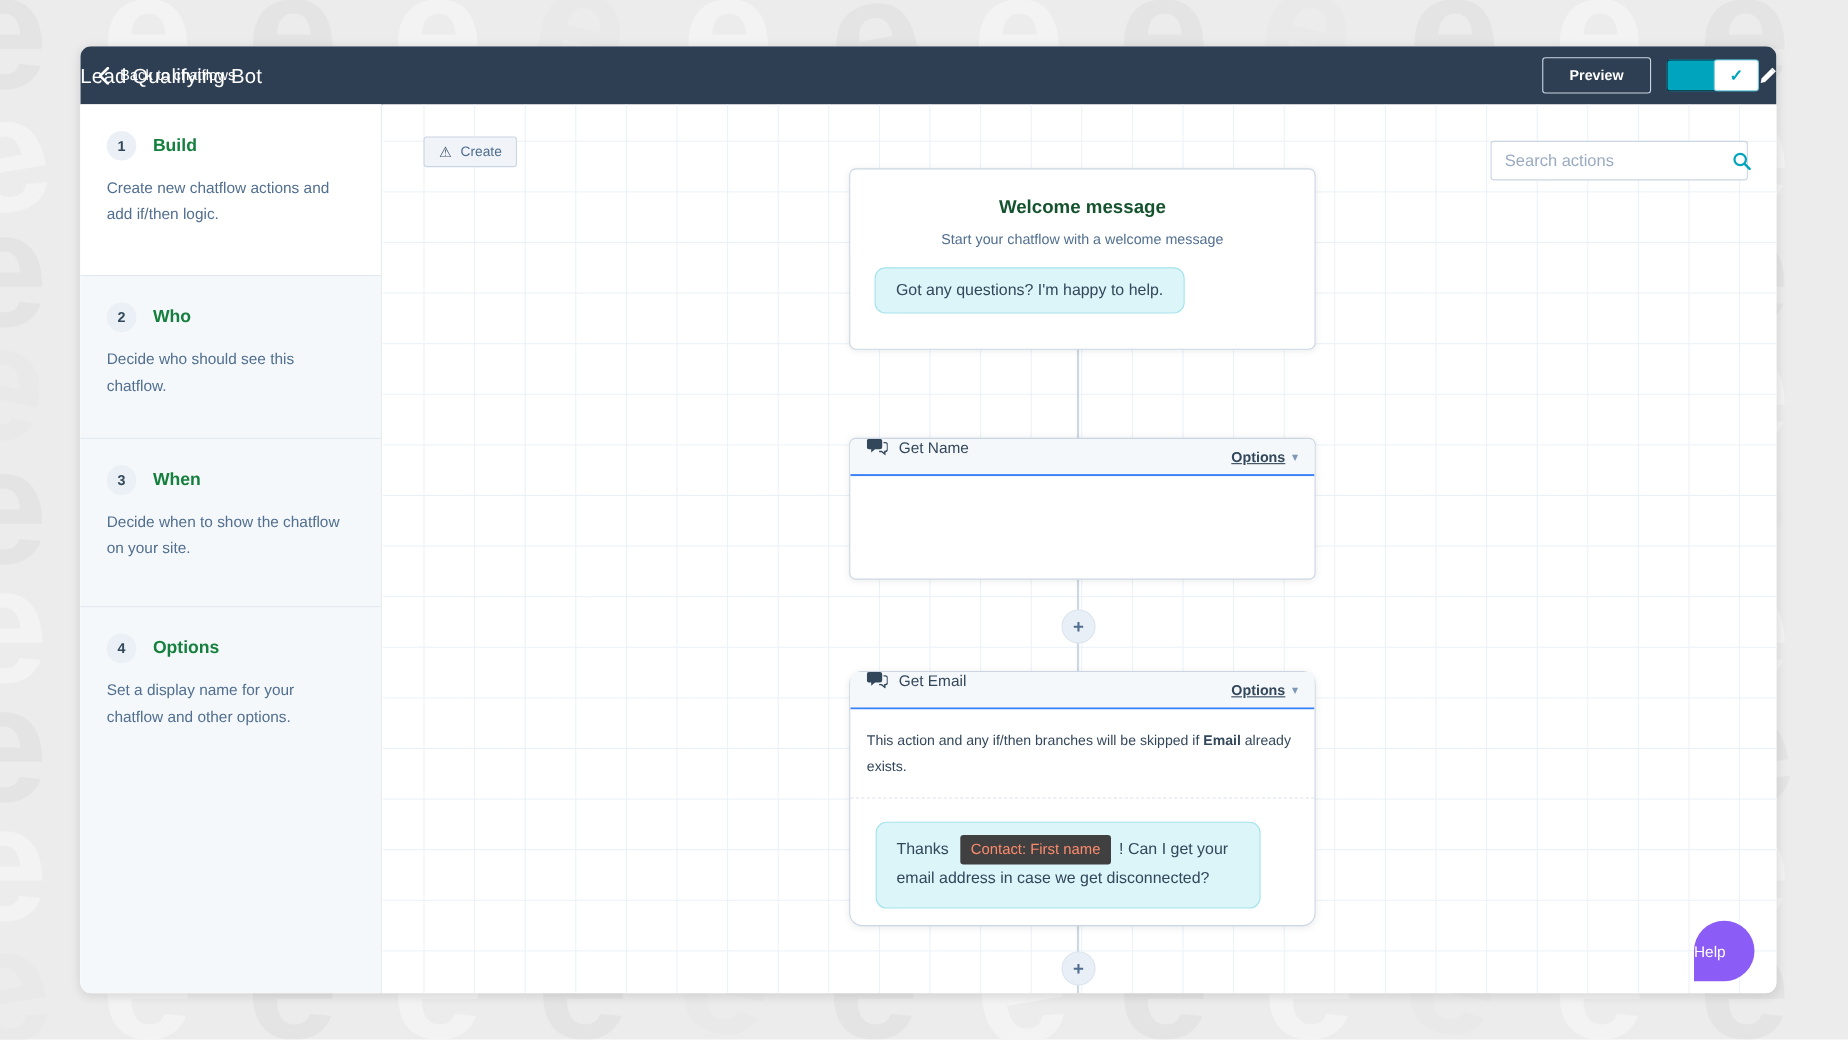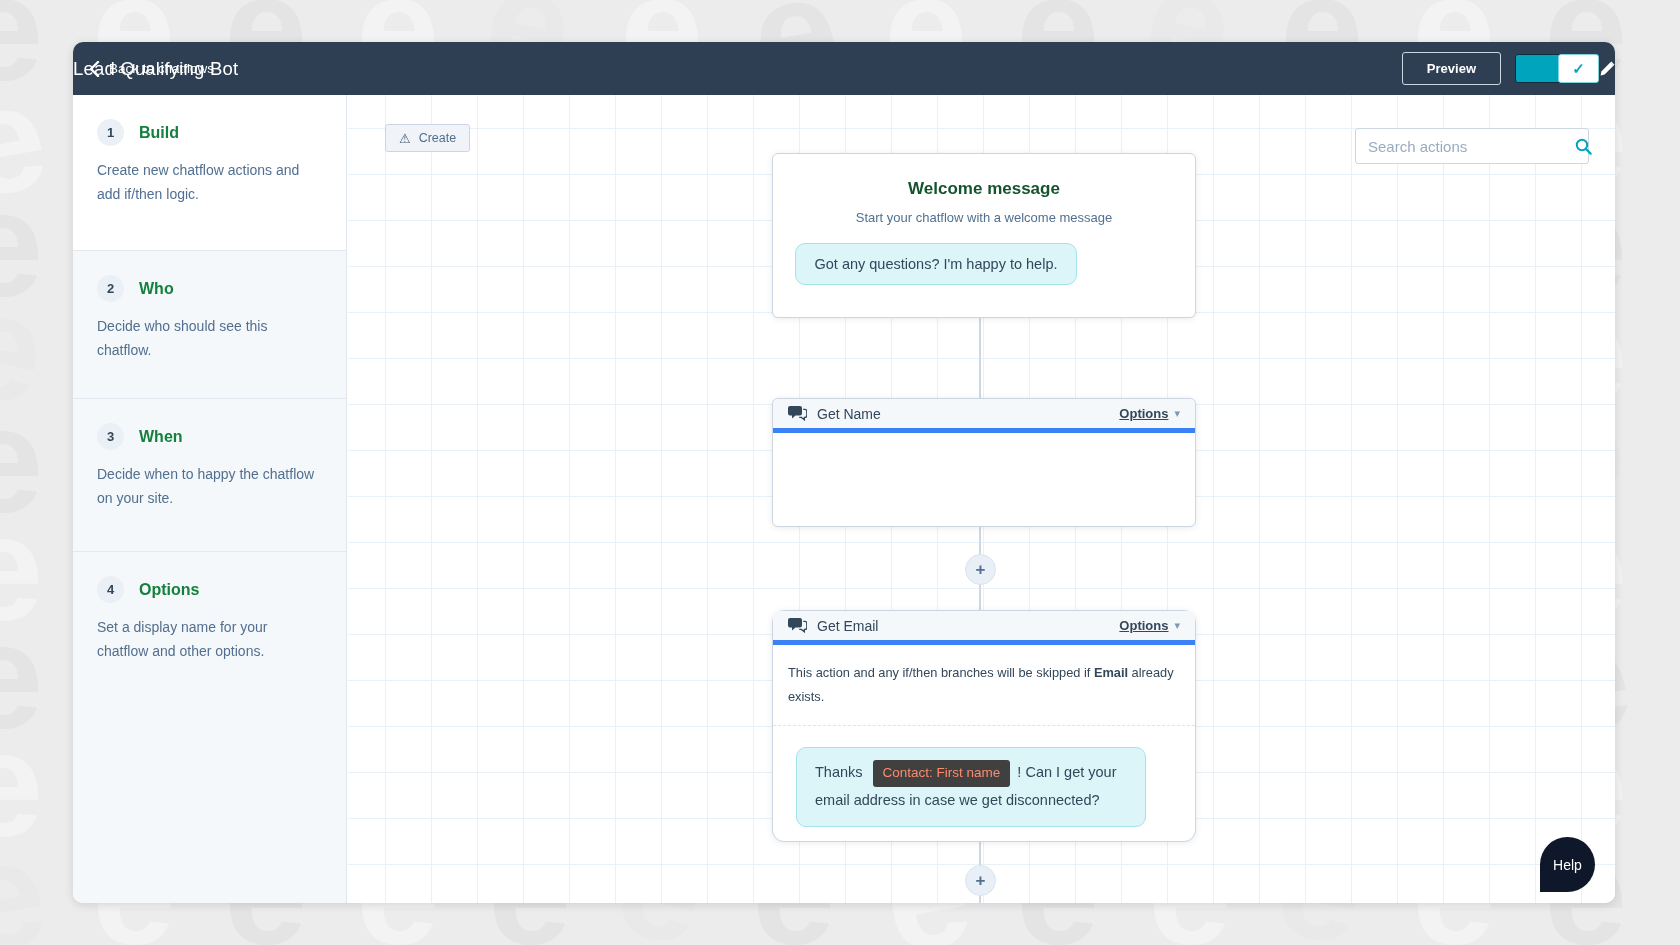--- a/index.html
+++ b/index.html
@@ -161,23 +161,23 @@
     padding: 12px 19px; font-size: 14.5px; color: #33475b;
     text-align: left;
   }
   .card-welcome .bubble { margin-top: 18px; margin-right: 96px; }
 
   .card-getname { top: 303px; height: 129px; }
   .card-getemail { top: 515px; height: 232px; border-radius: 12px; }
 
   .card-header {
     height: 34px; background: #f5f8fa;
-    border-bottom: 5px solid #3b82f6;
+    border-bottom: 2px solid #3b82f6;
     border-radius: 6px 6px 0 0;
-    display: flex; align-items: center; padding: 0 15px;
+    display: flex; padding: 0 15px;
   }
   .card-header .chat-ico { display: flex; margin-right: 10px; }
   .card-header .c-title { font-size: 14px; color: #33475b; }
   .options {
     margin-left: auto; display: flex; align-items: center; gap: 6px; cursor: pointer;
   }
   .options .opt-label {
     font-size: 13px; font-weight: bold; color: #33475b; text-decoration: underline;
   }
   .options .caret { color: #7c98b6; font-size: 11px; }
@@ -204,23 +204,23 @@
     color: #4f6e90; font-size: 17px; font-weight: bold;
     display: flex; align-items: center; justify-content: center;
     cursor: pointer; z-index: 2; line-height: 1;
   }
   .plus-1 { top: 459px; }
   .plus-2 { top: 770px; }
 
   .help-btn {
     position: absolute; right: 20px; bottom: 11px;
     width: 55px; height: 55px;
-    background: #0f172a; color: #ffffff;
+    background: #8b5cf6; color: #ffffff;
     border-radius: 28px 28px 28px 0;
-    display: flex; align-items: center; justify-content: center;
+    display: flex; align-items: center; justify-content: flex-start;
     font-size: 14px; cursor: pointer; z-index: 5;
   }
 </style>
 </head>
 <body>
 
 <div class="bg-pattern">
     <span>e</span>
     <span>e</span>
     <span>e</span>
@@ -391,21 +391,21 @@
         <span class="step-title">Who</span>
       </div>
       <div class="step-desc">Decide who should see this chatflow.</div>
     </div>
 
     <div class="step step-3 step-dim">
       <div class="step-head">
         <span class="step-num">3</span>
         <span class="step-title">When</span>
       </div>
-      <div class="step-desc">Decide when to happy the chatflow on your site.</div>
+      <div class="step-desc">Decide when to show the chatflow on your site.</div>
     </div>
 
     <div class="step step-4 step-dim">
       <div class="step-head">
         <span class="step-num">4</span>
         <span class="step-title">Options</span>
       </div>
       <div class="step-desc">Set a display name for your chatflow and other options.</div>
     </div>
 

